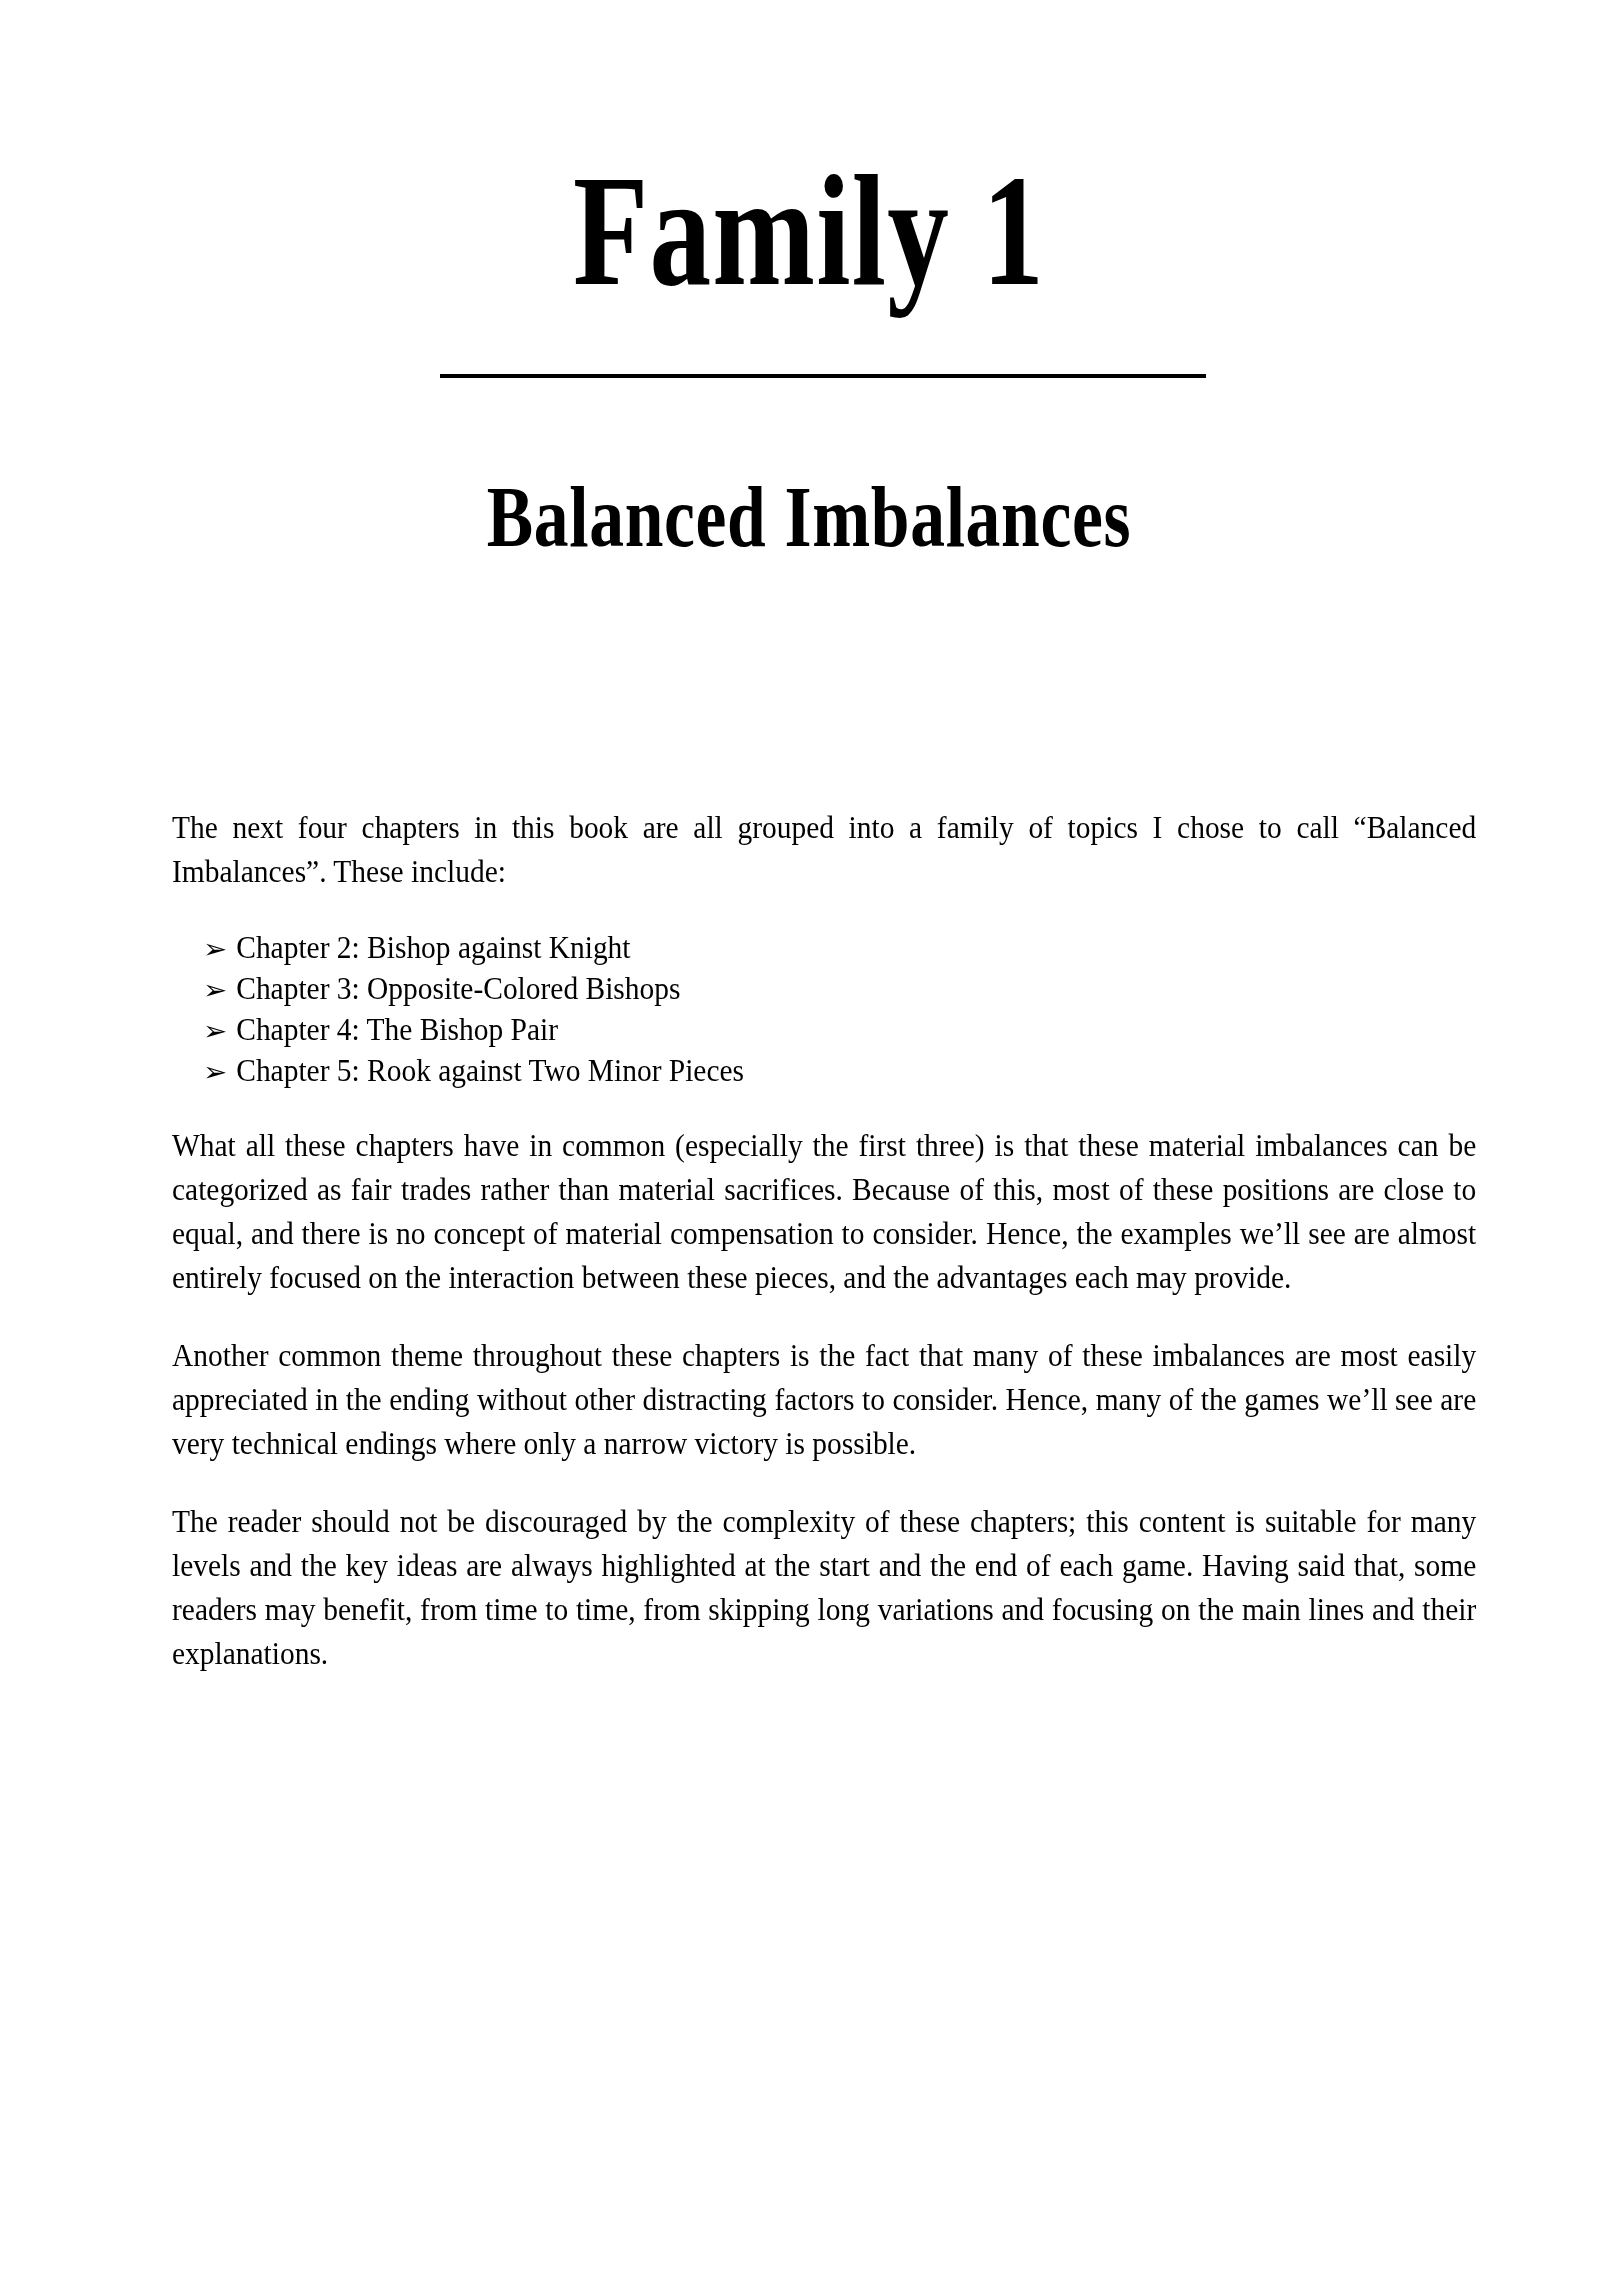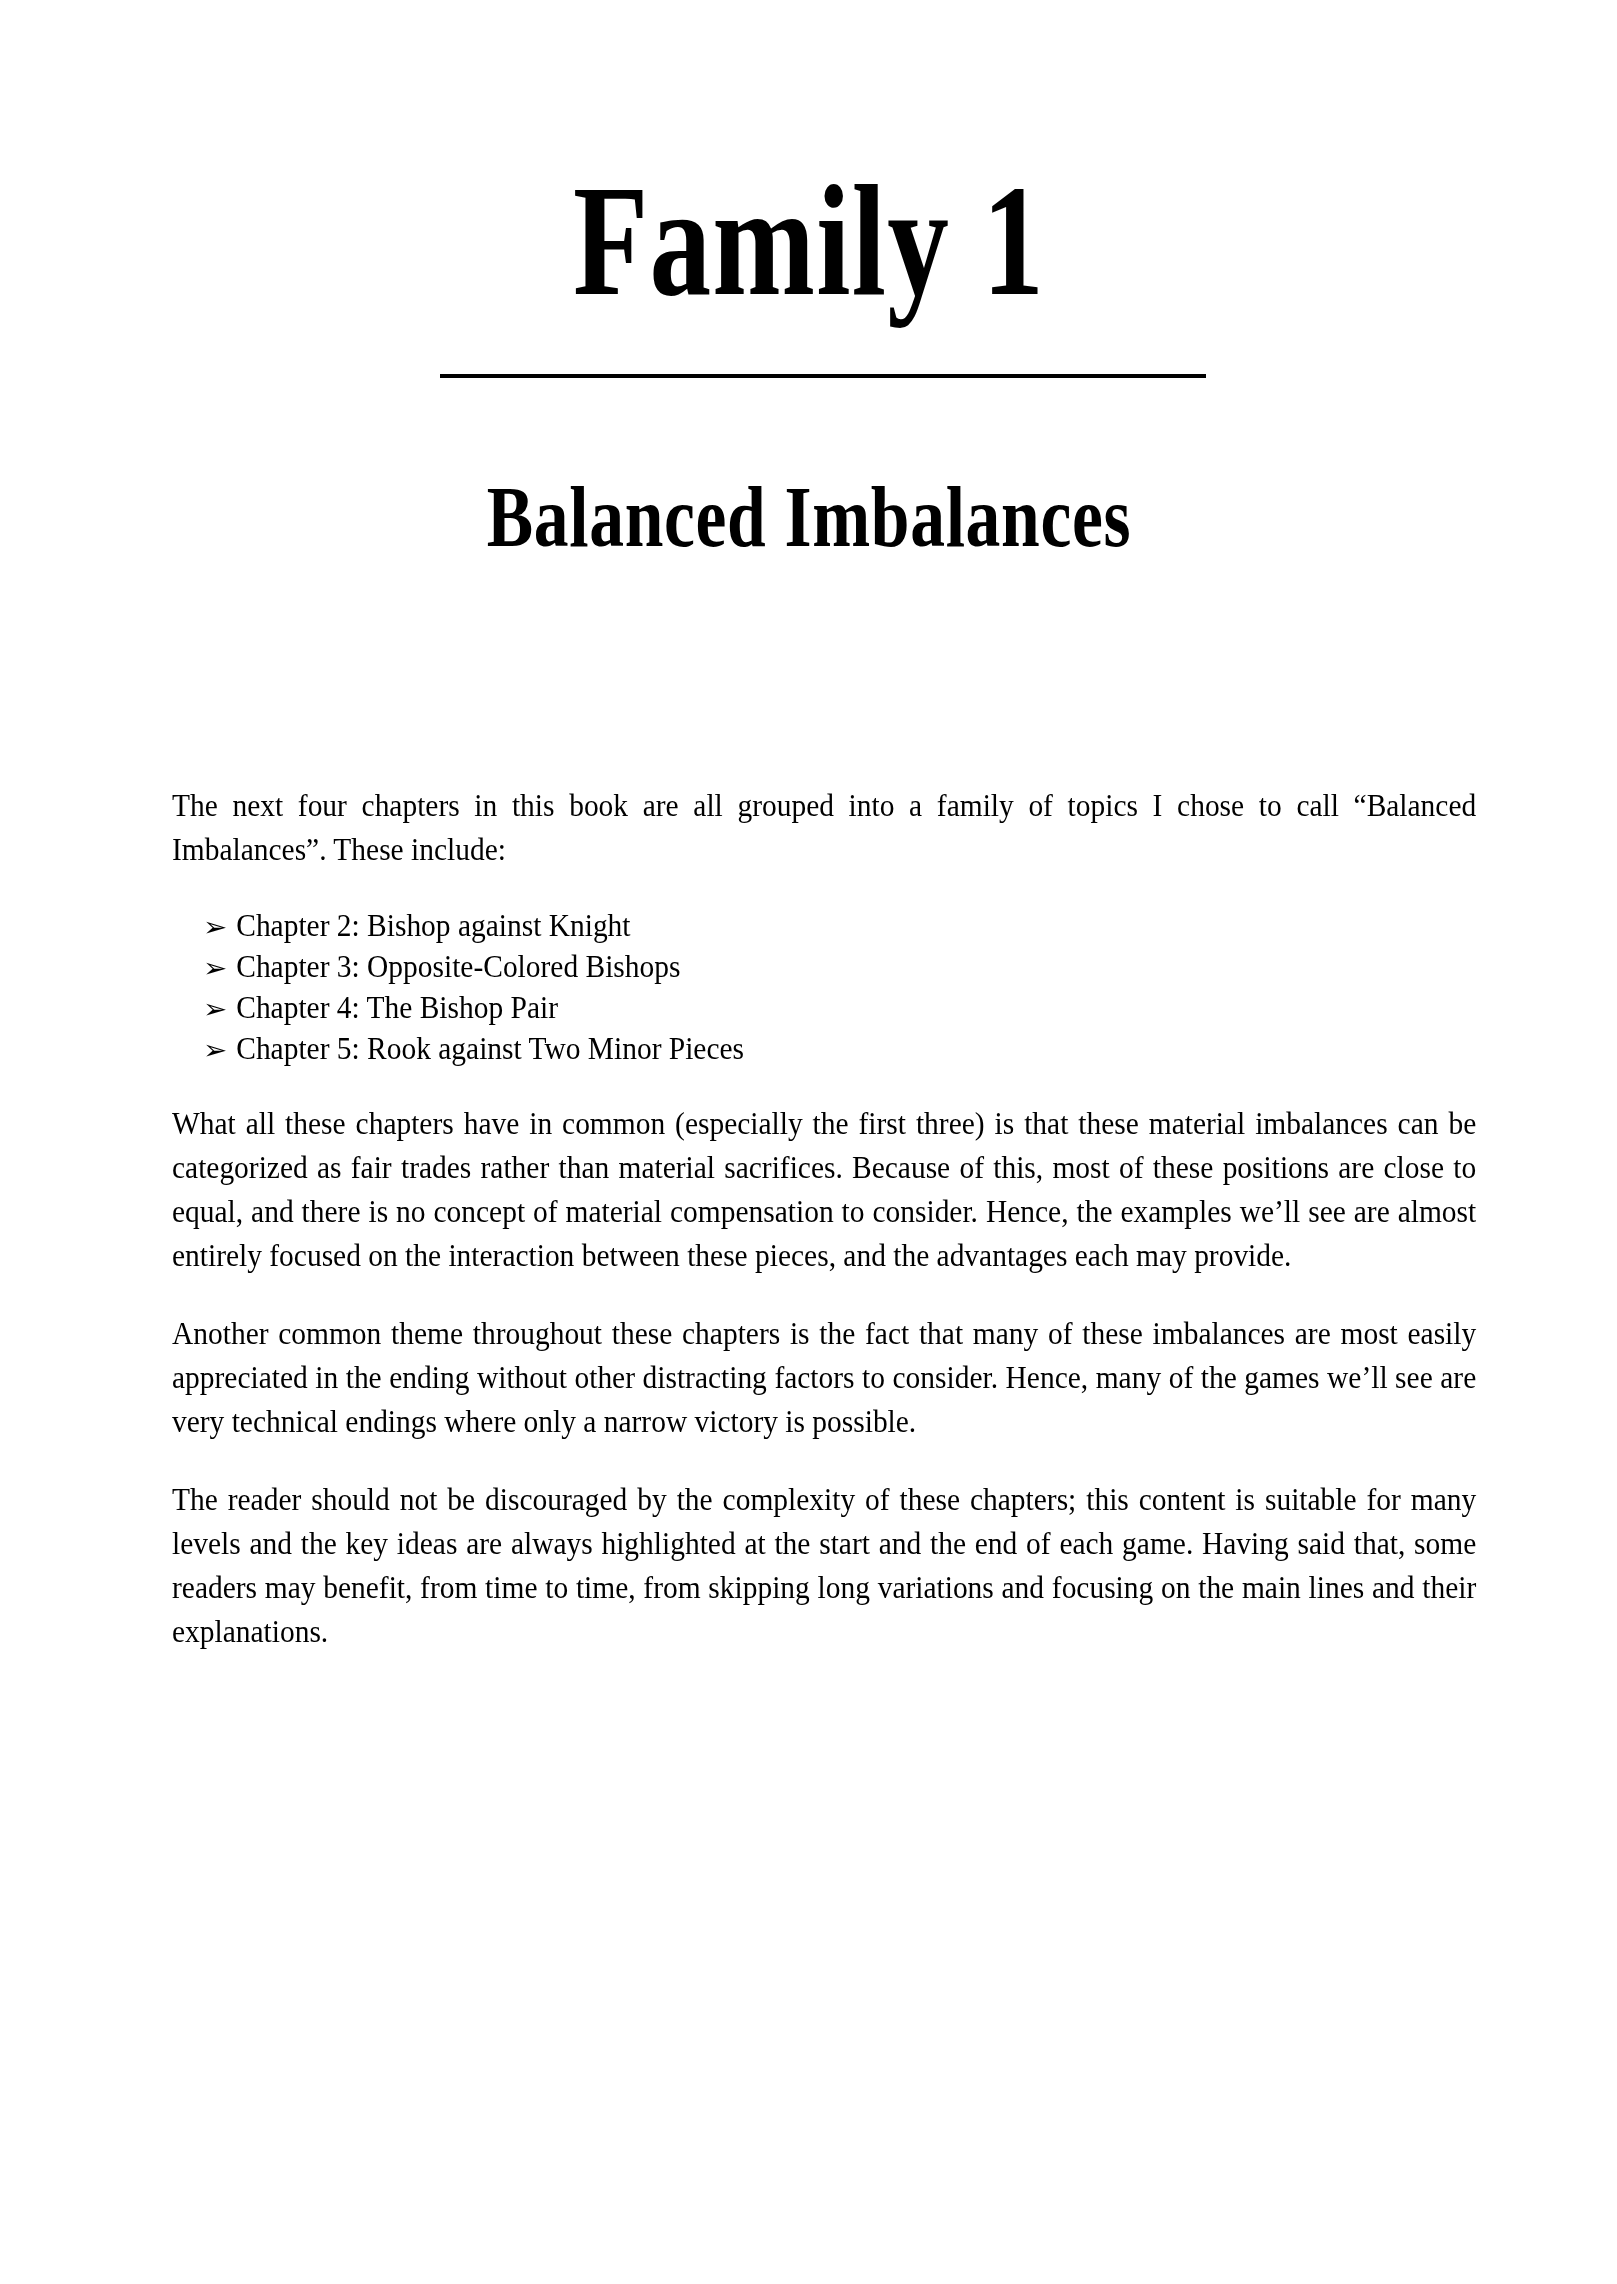--- a/index.html
+++ b/index.html
@@ -20,21 +20,20 @@
   }
 
   
 
   .masthead {
     position: absolute;
     left: 0;
     right: 0;
     top: 150px;
     text-align: center;
-    margin-top: 10px;
   }
 
   .family-title {
     font-family: "Liberation Serif", "DejaVu Serif", serif;
     font-weight: 700;
     font-size: 158px;
     line-height: 1.02;
     letter-spacing: 1.6px;
     transform: scaleX(0.78);
     transform-origin: center center;
@@ -73,21 +72,21 @@
     transform: scaleX(0.80);
     transform-origin: center center;
     white-space: nowrap;
   }
 
   
 
   .body-block {
     position: absolute;
     left: 172px;
-    top: 784px;
+    top: 806px;
     width: 1305px;
   }
 
   .para {
     font-family: "Liberation Serif", "DejaVu Serif", serif;
     font-size: 31px;
     line-height: 44px;
     text-align: justify;
     text-justify: inter-word;
     margin: 0 0 34px 0;

